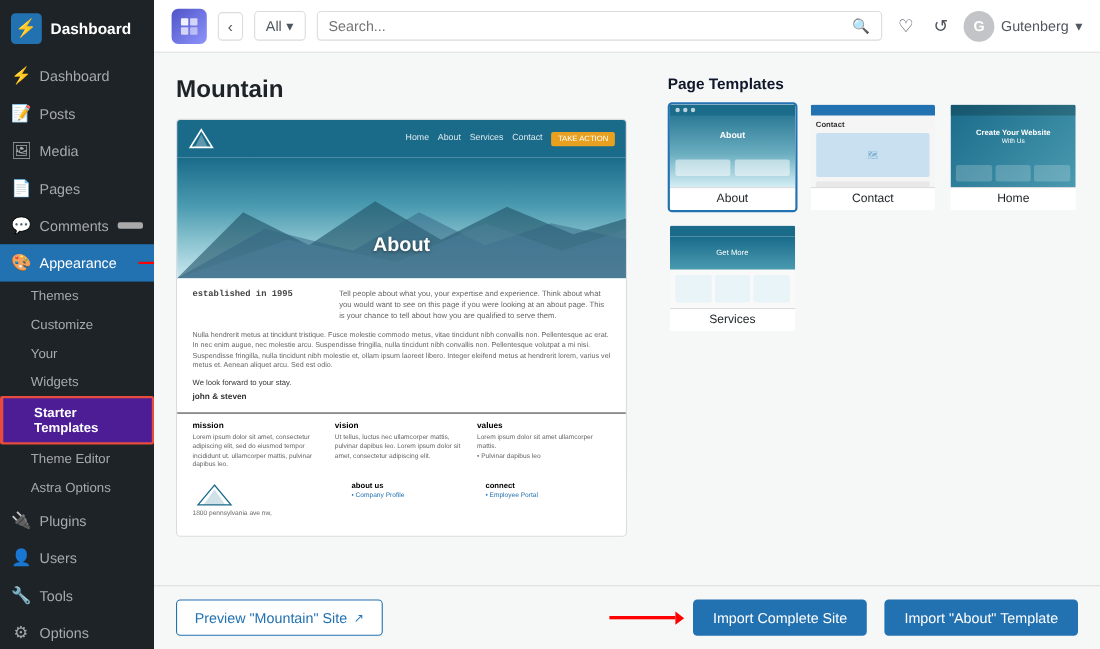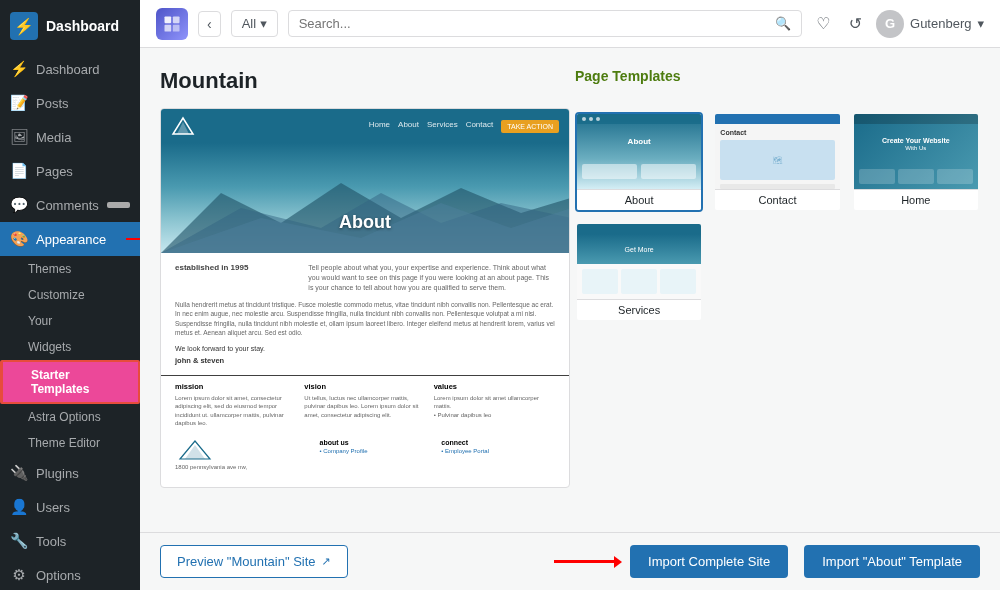--- a/index.html
+++ b/index.html
@@ -36,21 +36,21 @@
     }
     .sidebar-item.active { background: #2271b1; color: #fff; }
     .sidebar-item .s-icon { font-size: 15px; width: 18px; text-align: center; }
     .sidebar-sub-item {
       display: block;
       padding: 6px 10px 6px 28px;
       color: #a7aaad;
       cursor: pointer;
       font-size: 12px;
     }
-    .sidebar-sub-item.active { color: #fff; font-weight: 600; background: #ec4899; border-left: 3px solid #e74c3c; }
+    .sidebar-sub-item.active { color: #fff; font-weight: 600; background: #4c1d95; border-left: 3px solid #e74c3c; }
 
     
     #main {
       flex: 1;
       display: flex;
       flex-direction: column;
       overflow: hidden;
     }
 
     
@@ -109,21 +109,21 @@
       background: #f6f7f7;
       display: flex;
       flex-direction: column;
       overflow: hidden;
     }
 
     #content-inner {
       flex: 1;
       display: flex;
       padding: 20px 20px 10px;
-      gap: 5px;
+      gap: 37px;
       overflow: hidden;
     }
 
     
     .template-preview-section {
       display: flex;
       flex-direction: column;
       gap: 0;
     }
     .template-title {
@@ -175,32 +175,32 @@
     .fake-content {
       padding: 10px 14px;
       font-size: 7px;
       color: #444;
     }
     .fake-content-row {
       display: flex; gap: 10px; margin-bottom: 8px;
     }
     .fake-content-left { flex: 1; }
     .fake-content-right { flex: 2; }
-    .fake-content-title { font-size: 8px; font-weight: 600; margin-bottom: 3px; }
+    .fake-content-title { font-size: 8px; font-weight: 600; margin-bottom: 3px; font-family: Liberation Mono, monospace; }
     .fake-content-text { color: #666; line-height: 1.4; }
 
     
     .page-templates-section {
       flex: 1;
     }
     .section-label {
       font-size: 14px;
       font-weight: 600;
-      color: #4d7c0f;
-      margin-bottom: 28px;
+      color: #0f172a;
+      margin-bottom: 9px;
     }
     .templates-grid {
       display: grid;
       grid-template-columns: 1fr 1fr 1fr;
       gap: 10px;
       margin-bottom: 10px;
     }
     .template-card {
       cursor: pointer;
       border-radius: 4px;
@@ -357,22 +357,22 @@
         
       </span>
     </span>
   </div>
 
   <div class="sidebar-sub-item">Themes</div>
   <div class="sidebar-sub-item">Customize</div>
   <div class="sidebar-sub-item">Your</div>
   <div class="sidebar-sub-item">Widgets</div>
   <div class="sidebar-sub-item active starter-highlight">Starter Templates</div>
+  <div class="sidebar-sub-item">Theme Editor</div>
   <div class="sidebar-sub-item">Astra Options</div>
-  <div class="sidebar-sub-item">Theme Editor</div>
 
   <div class="sidebar-item">
     <span class="s-icon">🔌</span>
     <span>Plugins</span>
   </div>
   <div class="sidebar-item">
     <span class="s-icon">👤</span>
     <span>Users</span>
   </div>
   <div class="sidebar-item">

